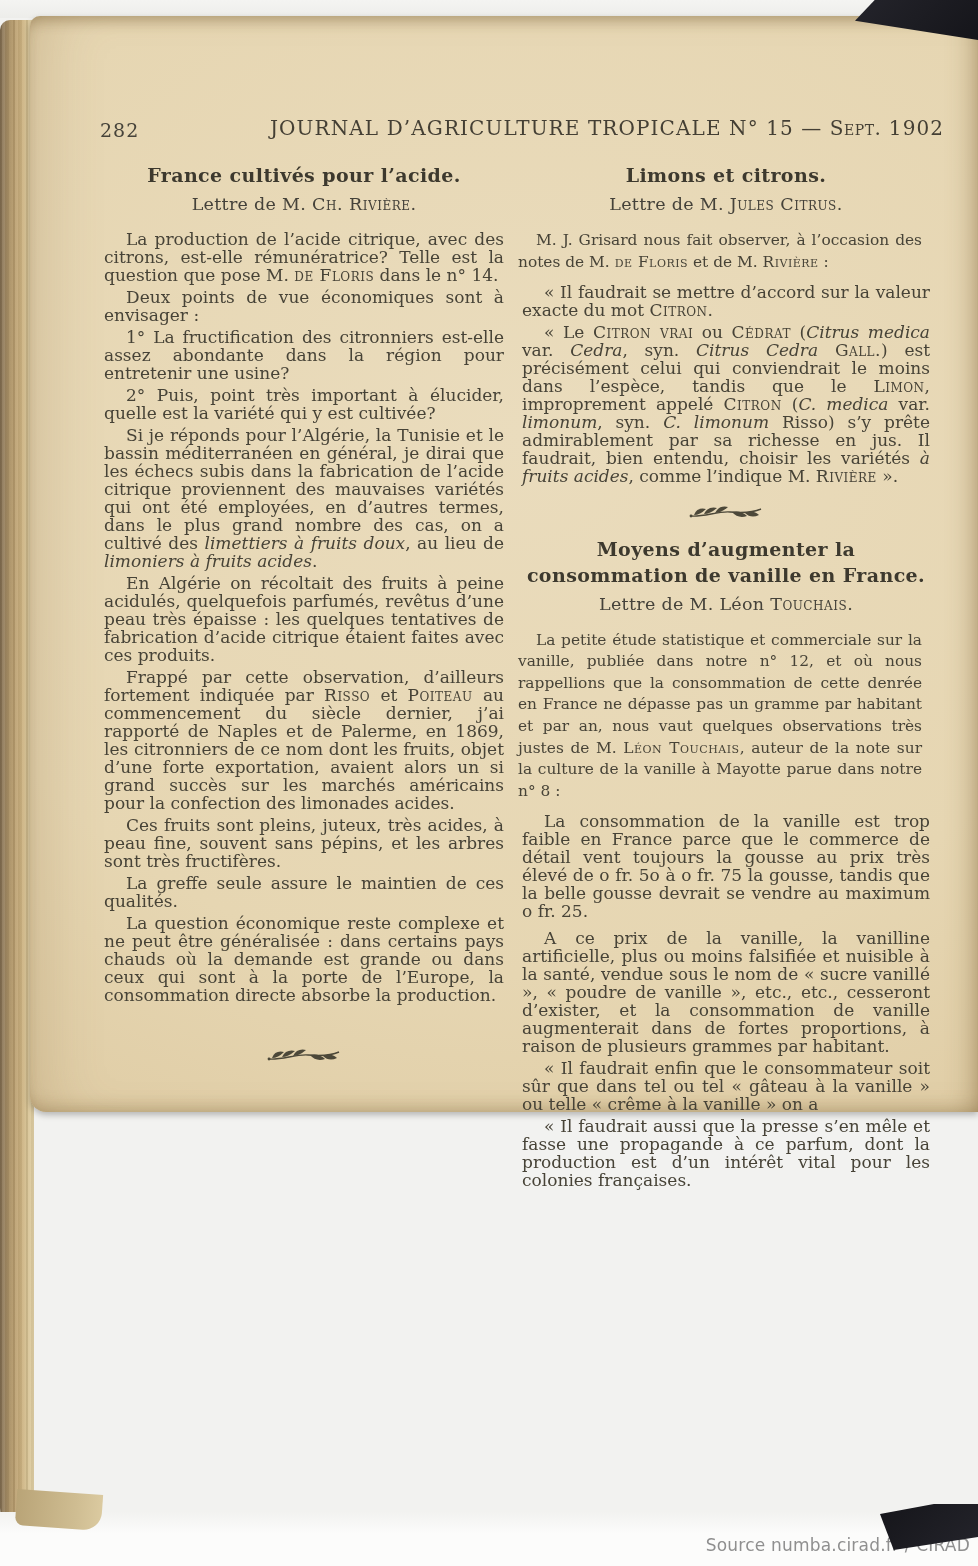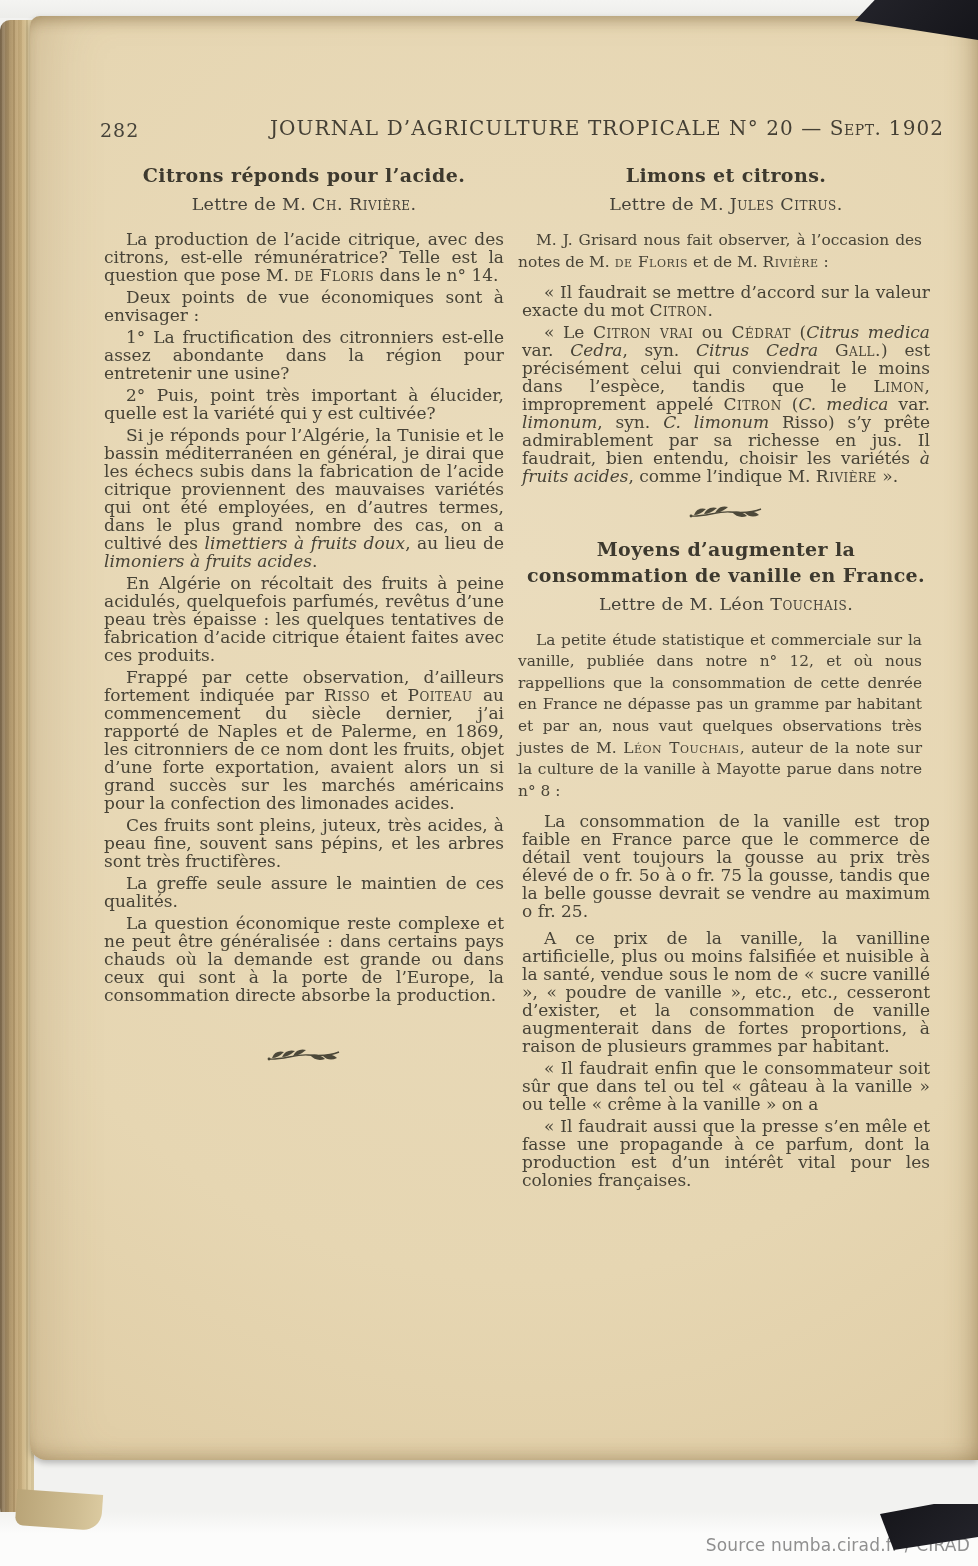--- a/index.html
+++ b/index.html
@@ -42,21 +42,21 @@
     border-radius: inherit; opacity: .6;
   }
   .stack-foot {
     position: absolute; left: 16px; top: 1492px; width: 86px; height: 36px;
     background: linear-gradient(90deg, #b9a477, #cfbd92 70%, #dbcaa0);
     transform: rotate(4deg); border-radius: 0 0 18px 8px; z-index: 1;
   }
 
   
   .page {
-    position: absolute; left: 30px; top: 16px; width: 948px; height: 1444px;
+    position: absolute; left: 30px; top: 16px; width: 948px; height: 1096px;
     z-index: 2;
     background: radial-gradient(120% 90% at 52% 38%,
       #eadcbd 0%, #e6d6b2 55%, #ddc9a0 92%);
     border-radius: 10px 0 0 16px;
     box-shadow:
       inset 0 12px 14px -8px rgba(125, 98, 55, 0.45),
       inset -18px 0 26px -12px rgba(120, 92, 48, 0.40),
       inset 0 -12px 18px -10px rgba(120, 92, 48, 0.35),
       inset 44px 0 60px -30px rgba(130, 100, 55, 0.22),
       0 3px 6px rgba(0,0,0,0.25);
@@ -132,26 +132,26 @@
 
   <div class="strip-top"></div>
 
   <div class="page-stack"></div>
   <div class="stack-foot"></div>
 
   <div class="page">
 
     <div class="running-head">
       <span class="pagenum">282</span>
-      <div class="masthead"><span>JOURNAL D’AGRICULTURE TROPICALE N° 20 — </span><span class="seg-sc">Sept.</span><span> 1902</span></div>
+      <div class="masthead"><span>JOURNAL D’AGRICULTURE TROPICALE N° 15 — </span><span class="seg-sc">Sept.</span><span> 1902</span></div>
     </div>
 
     <div class="col col-left">
       <section>
-        <h2 class="art-title">Citrons réponds pour l’acide.</h2>
+        <h2 class="art-title">France cultivés pour l’acide.</h2>
         <div class="byline"><span>Lettre de M. </span><span class="seg-sc">Ch. Rivière</span><span>.</span></div>
         <p class="para"><span>La production de l’acide citrique, avec des citrons, est-elle rémunératrice? Telle est la question que pose M. </span><span class="seg-sc">de Floris</span><span> dans le n° 14.</span></p>
         <p class="para">Deux points de vue économiques sont à envisager :</p>
         <p class="para">1° La fructification des citronniers est-elle assez abondante dans la région pour entretenir une usine?</p>
         <p class="para">2° Puis, point très important à élucider, quelle est la variété qui y est cultivée?</p>
         <p class="para"><span>Si je réponds pour l’Algérie, la Tunisie et le bassin méditerranéen en général, je dirai que les échecs subis dans la fabrication de l’acide citrique proviennent des mauvaises variétés qui ont été employées, en d’autres termes, dans le plus grand nombre des cas, on a cultivé des </span><span class="seg-i">limettiers à fruits doux</span><span>, au lieu de </span><span class="seg-i">limoniers à fruits acides</span><span>.</span></p>
         <p class="para">En Algérie on récoltait des fruits à peine acidulés, quelquefois parfumés, revêtus d’une peau très épaisse : les quelques tentatives de fabrication d’acide citrique étaient faites avec ces produits.</p>
         <p class="para"><span>Frappé par cette observation, d’ailleurs fortement indiquée par </span><span class="seg-sc">Risso</span><span> et </span><span class="seg-sc">Poiteau</span><span> au commencement du siècle dernier, j’ai rapporté de Naples et de Palerme, en 1869, les citronniers de ce nom dont les fruits, objet d’une forte exportation, avaient alors un si grand succès sur les marchés américains pour la confection des limonades acides.</span></p>
         <p class="para">Ces fruits sont pleins, juteux, très acides, à peau fine, souvent sans pépins, et les arbres sont très fructifères.</p>
         <p class="para">La greffe seule assure le maintien de ces qualités.</p>

